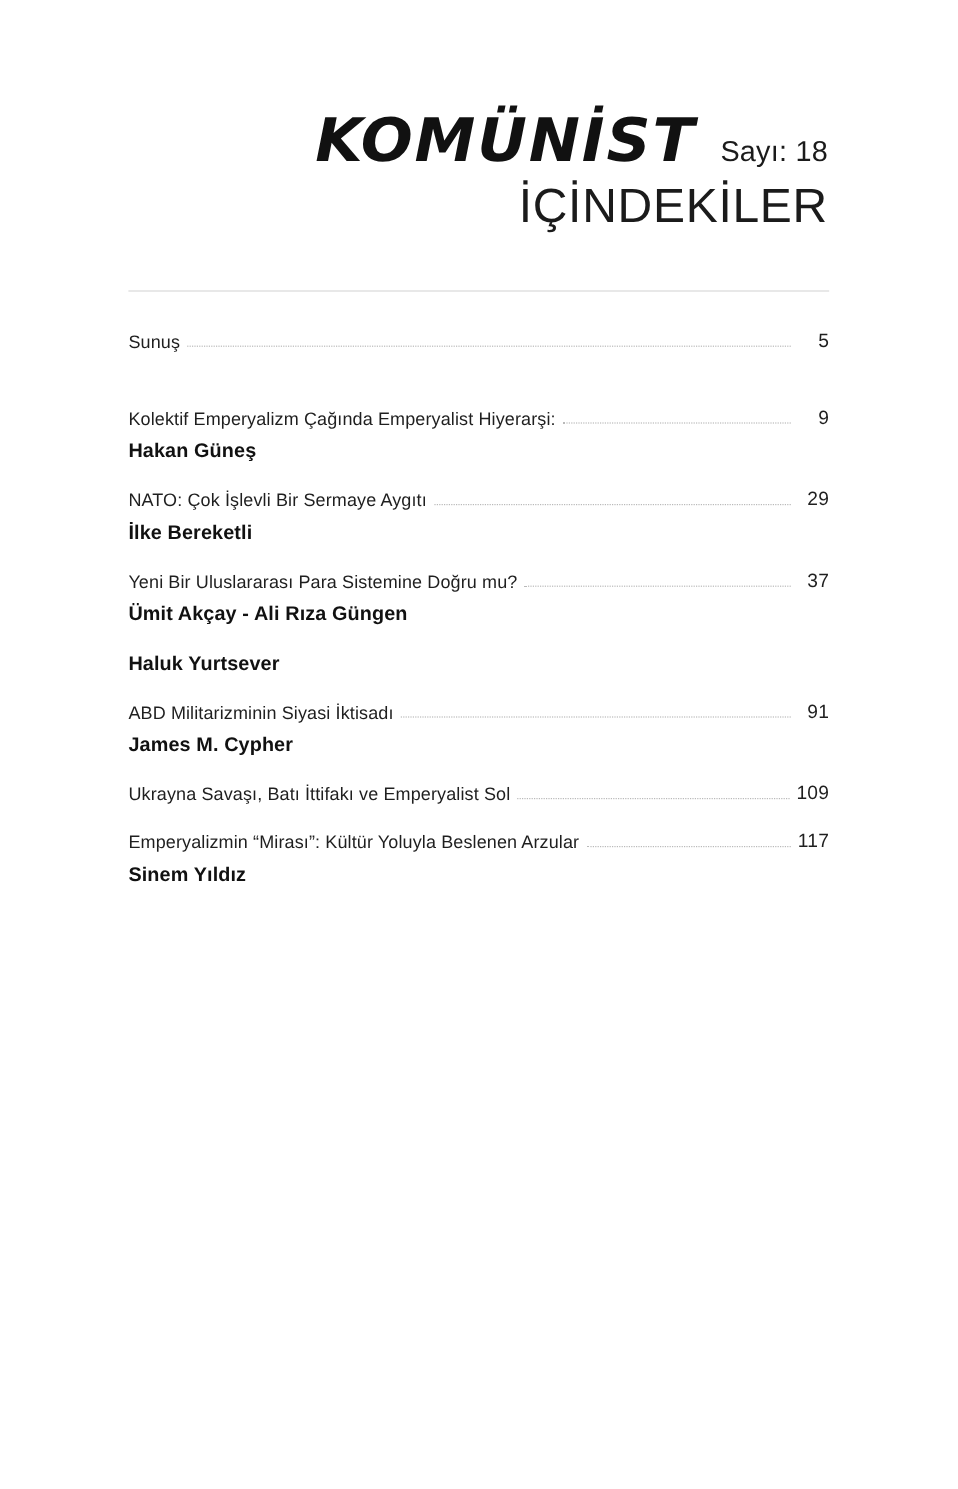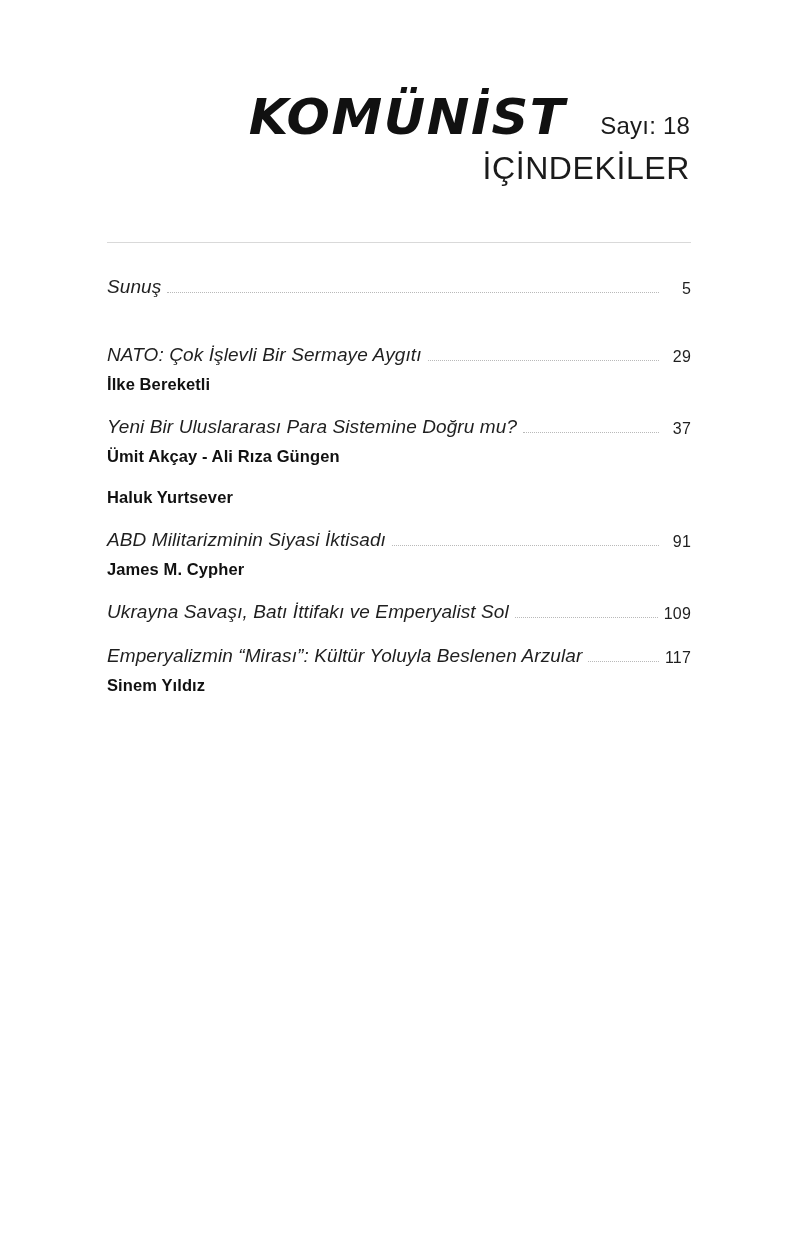--- a/index.html
+++ b/index.html
@@ -29,42 +29,42 @@
     position: absolute;
     top: 92px;
     right: 108px;
     text-align: right;
     line-height: 1;
   }
   .masthead-row1 {
     display: flex;
     align-items: baseline;
     justify-content: flex-end;
-    gap: 34px;
+    gap: 20px;
     white-space: nowrap;
   }
   .brand {
     font-family: "DejaVu Sans", sans-serif;
     font-weight: 700;
     font-style: italic;
     font-size: 50px;
     letter-spacing: 1.5px;
     color: #111111;
     transform: scaleX(1.02);
     transform-origin: right bottom;
   }
   .issue {
     font-size: 24px;
     font-weight: 400;
     color: #1b1b1b;
     letter-spacing: 0.2px;
   }
   .masthead-row2 {
     margin-top: 10px;
-    font-size: 32px;
+    font-size: 40px;
     font-weight: 400;
     letter-spacing: 0.6px;
     color: #1b1b1b;
   }
 
   
   .rule {
     position: absolute;
     left: 107px;
     right: 107px;
@@ -85,26 +85,25 @@
   }
   .entry.first {
     margin-bottom: 46px;
   }
   .entry-line {
     display: flex;
     align-items: flex-end;
     width: 100%;
   }
   .entry-title {
-    font-size: 19px;
+    font-size: 15px;
     font-weight: 400;
     color: #1f1f1f;
     white-space: nowrap;
     letter-spacing: 0.1px;
-    font-style: italic;
   }
   .dots {
     flex: 1 1 auto;
     border-bottom: 1px dotted #b9b9b9;
     margin: 0 6px 5px 6px;
     height: 1px;
   }
   .entry-page {
     font-size: 16px;
     color: #1f1f1f;
@@ -138,20 +137,28 @@
   <div class="contents">
 
     <div class="entry first">
       <div class="entry-line">
         <span class="entry-title">Sunuş</span>
         <span class="dots"></span>
         <span class="entry-page">5</span>
       </div>
     </div>
 
+    <div class="entry">
+      <div class="entry-line">
+        <span class="entry-title">Kolektif Emperyalizm Çağında Emperyalist Hiyerarşi:</span>
+        <span class="dots"></span>
+        <span class="entry-page">9</span>
+      </div>
+      <div class="entry-author">Hakan Güneş</div>
+    </div>
 
     <div class="entry">
       <div class="entry-line">
         <span class="entry-title">NATO: Çok İşlevli Bir Sermaye Aygıtı</span>
         <span class="dots"></span>
         <span class="entry-page">29</span>
       </div>
       <div class="entry-author">İlke Bereketli</div>
     </div>
 

